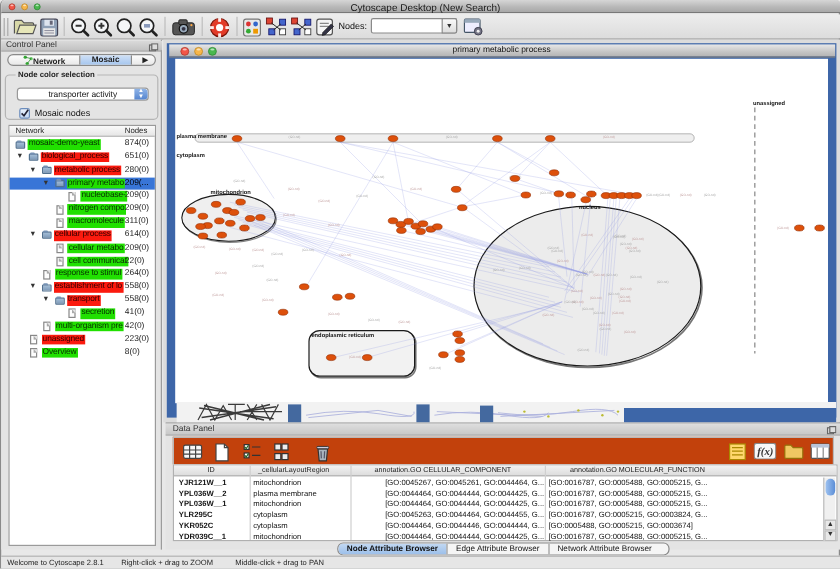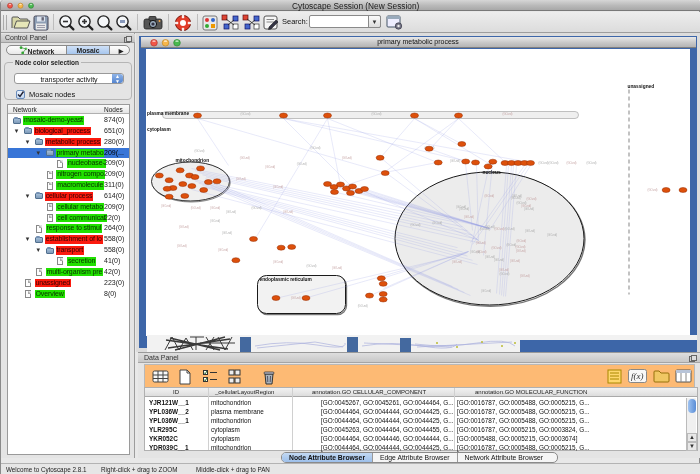--- a/index.html
+++ b/index.html
@@ -58,21 +58,21 @@
 #netwin { position:absolute; left:3px; top:2.5px; width:558px; height:312px; background:#3d66a8; }
 #nwtitle { position:absolute; left:1.5px; top:1px; width:555px; height:11.5px;
   background:linear-gradient(#e8e8e8,#c6c6c6 60%,#b4b4b4); border-bottom:1px solid #808080; }
 #nwtitle .tt { position:absolute; left:0; right:0; top:1.5px; text-align:center; font-size:7px; color:#111; }
 #nwcanvas { position:absolute; left:7px; top:13.5px; width:544px; height:287px; background:#fff; }
 
 
 #dpanel { left:137px; top:352px; width:563px; height:106px; background:#e4e4e4; border-top:1px solid #999; }
 #dphead { position:absolute; left:0; top:0; width:100%; height:10px; background:linear-gradient(#dedede,#c8c8c8); border-bottom:1px solid #a5a5a5; }
 #dphead span { position:absolute; left:6px; top:1px; font-size:7px; color:#333; }
-#dptools { position:absolute; left:6px; top:11px; width:551px; height:23px; background:#fdba74; border:1px solid #b8b8b8; border-bottom:none; }
+#dptools { position:absolute; left:6px; top:11px; width:551px; height:23px; background:#c2410c; border:1px solid #b8b8b8; border-bottom:none;font-weight:bold; }
 .dpi { position:absolute; top:4px; }
 #dtable { position:absolute; left:6px; top:34px; width:554px; height:64px; background:#fff; border:1px solid #b0b0b0; }
 #dthdr { position:absolute; left:0; top:0; width:100%; height:9px; background:linear-gradient(#f2f2f2,#ddd);
   border-bottom:1px solid #aaa; font-size:6px; color:#222; }
 #dthdr span { position:absolute; top:1px; }
 .drow { position:relative; height:9px; font-size:6.4px; color:#111; white-space:nowrap; }
 .drow span { position:absolute; top:0.5px; }
 .c1 { left:4px; font-weight:bold; }
 .c2 { left:66px; }
 .c3 { left:176px; }
@@ -93,21 +93,21 @@
 
   <div class="abs" id="titlebar">
     <svg class="abs" style="left:0px;top:0" width="40" height="11">
         <circle cx="9.0" cy="5.7" r="2.5" fill="#f25648" stroke="#b03a30" stroke-width="0.7"></circle>
         <ellipse cx="9.0" cy="4.5" rx="1.3" ry="0.65" fill="#fff" opacity="0.6"></ellipse>
         <circle cx="19.5" cy="5.7" r="2.5" fill="#f7b64a" stroke="#c08a28" stroke-width="0.7"></circle>
         <ellipse cx="19.5" cy="4.5" rx="1.3" ry="0.65" fill="#fff" opacity="0.6"></ellipse>
         <circle cx="30.0" cy="5.7" r="2.5" fill="#49b84f" stroke="#2f8a36" stroke-width="0.7"></circle>
         <ellipse cx="30.0" cy="4.5" rx="1.3" ry="0.65" fill="#fff" opacity="0.6"></ellipse>
       </svg>
-    <span class="tt">Cytoscape Session (New Session)</span>
+    <span class="tt">Cytoscape Desktop (New Search)</span>
   </div>
 
   <div class="abs" id="toolbar">
     <div class="abs" id="grip"></div>
     <span class="tbi" style="left:10px;top:3px"><svg width="20" height="16" viewBox="0 0 20 16">
           <path d="M1 13 L1 3 Q1 2 2 2 L7 2 L9 4 L16 4 Q17 4 17 5 L17 6" fill="#d8d8a8" stroke="#555" stroke-width="1"></path>
           <path d="M3 13 L5.5 6 L19 6 L16.5 13 Z" fill="#e6e6b8" stroke="#555" stroke-width="1"></path>
         </svg></span>
     <span class="tbi" style="left:32px;top:3px"><svg width="16" height="16" viewBox="0 0 16 16">
           <rect x="1" y="1" width="14" height="14" rx="1.5" fill="#8e9fb5" stroke="#445" stroke-width="1"></rect>
@@ -178,21 +178,21 @@
           <rect x="12" y="10" width="5" height="5" fill="#fff" stroke="#333" stroke-width="0.7"></rect>
           <line x1="5" y1="5" x2="13" y2="11" stroke="#222" stroke-width="0.8"></line>
           <line x1="13" y1="6" x2="7" y2="11" stroke="#222" stroke-width="0.8"></line>
         </svg></span>
     <span class="tbi" style="left:262px;top:2.5px"><svg width="17" height="16" viewBox="0 0 17 16">
           <rect x="1" y="1" width="13" height="13" rx="2" fill="#f5f5f5" stroke="#555" stroke-width="1"></rect>
           <line x1="3.5" y1="4.5" x2="11" y2="4.5" stroke="#888" stroke-width="1"></line>
           <line x1="3.5" y1="7" x2="11" y2="7" stroke="#888" stroke-width="1"></line>
           <path d="M6 12 L13 5 L15 7 L8 14 L5.5 14.5 Z" fill="#334" stroke="#111" stroke-width="0.5"></path>
         </svg></span>
-    <span class="abs" style="left:281px;top:5px;font-size:7.5px;color:#111">Search:</span>
+    <span class="abs" style="left:281px;top:5px;font-size:7.5px;color:#111">Nodes:</span>
     <span class="abs" style="left:308px;top:3px;width:72px;height:13px;background:#fff;border:1px solid #8a8a8a;border-radius:2px"></span>
     <span class="abs" style="left:367px;top:3px;width:13px;height:13px;background:linear-gradient(#fafafa,#ddd);border:1px solid #8a8a8a;border-radius:0 2px 2px 0;font-size:6px;text-align:center;line-height:12px;color:#333">▼</span>
     <span class="tbi" style="left:385px;top:3px"><svg width="17" height="15" viewBox="0 0 17 15">
           <rect x="1" y="1" width="13" height="11" rx="1" fill="#eef" stroke="#456" stroke-width="1"></rect>
           <rect x="1" y="1" width="13" height="3" fill="#9ab"></rect>
           <circle cx="12.5" cy="11" r="3.2" fill="#778" stroke="#334" stroke-width="0.7"></circle>
           <circle cx="12.5" cy="11" r="1.2" fill="#eee"></circle>
         </svg></span>
   </div>
 

